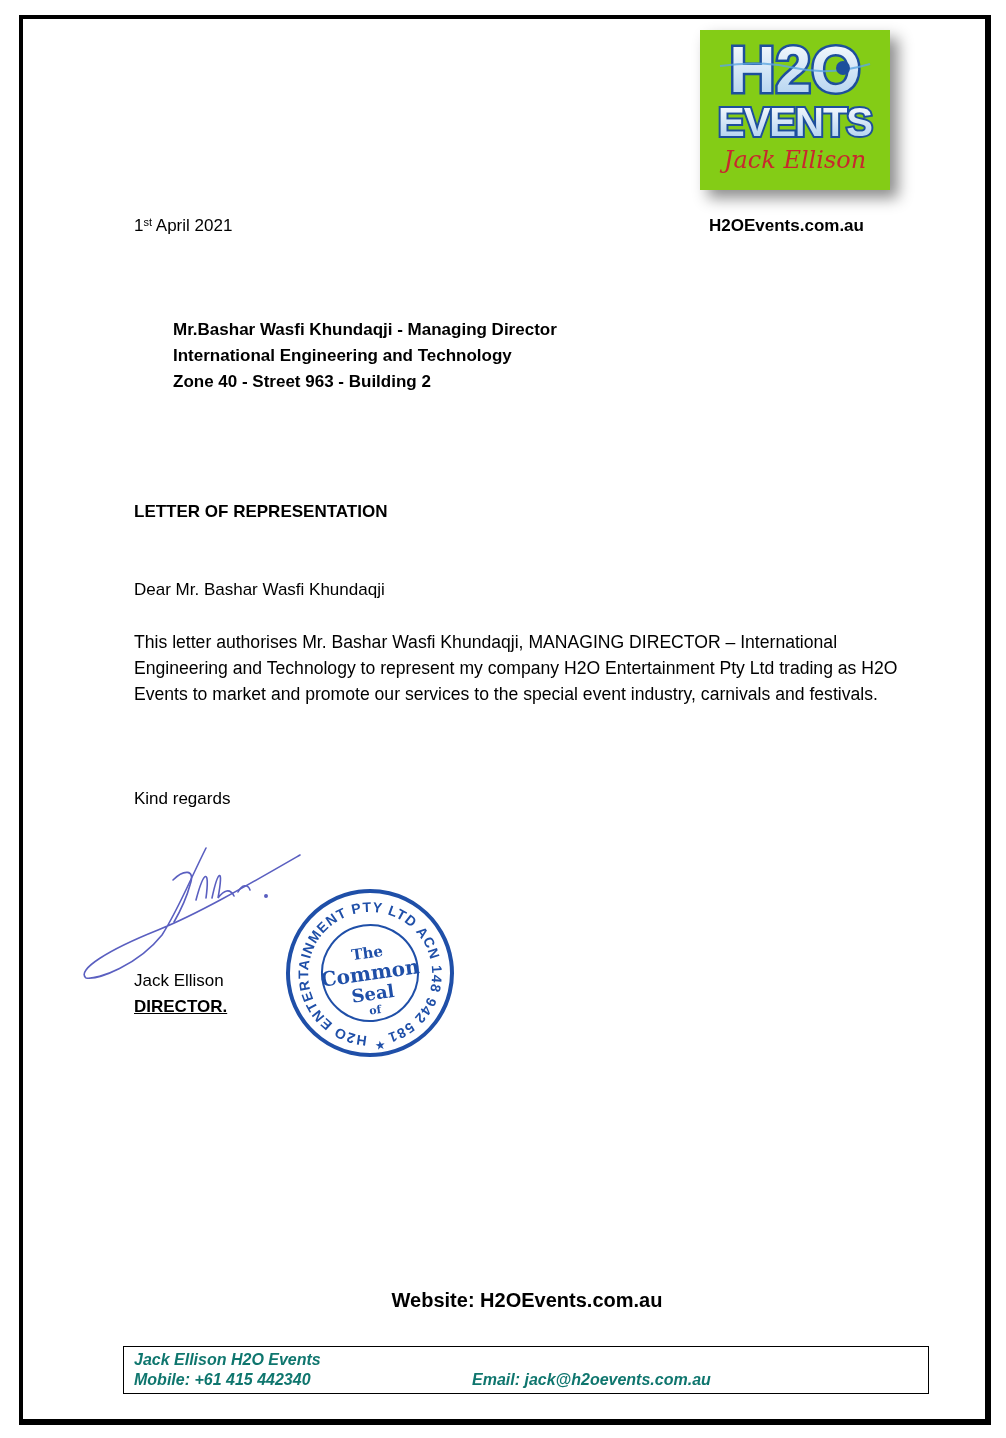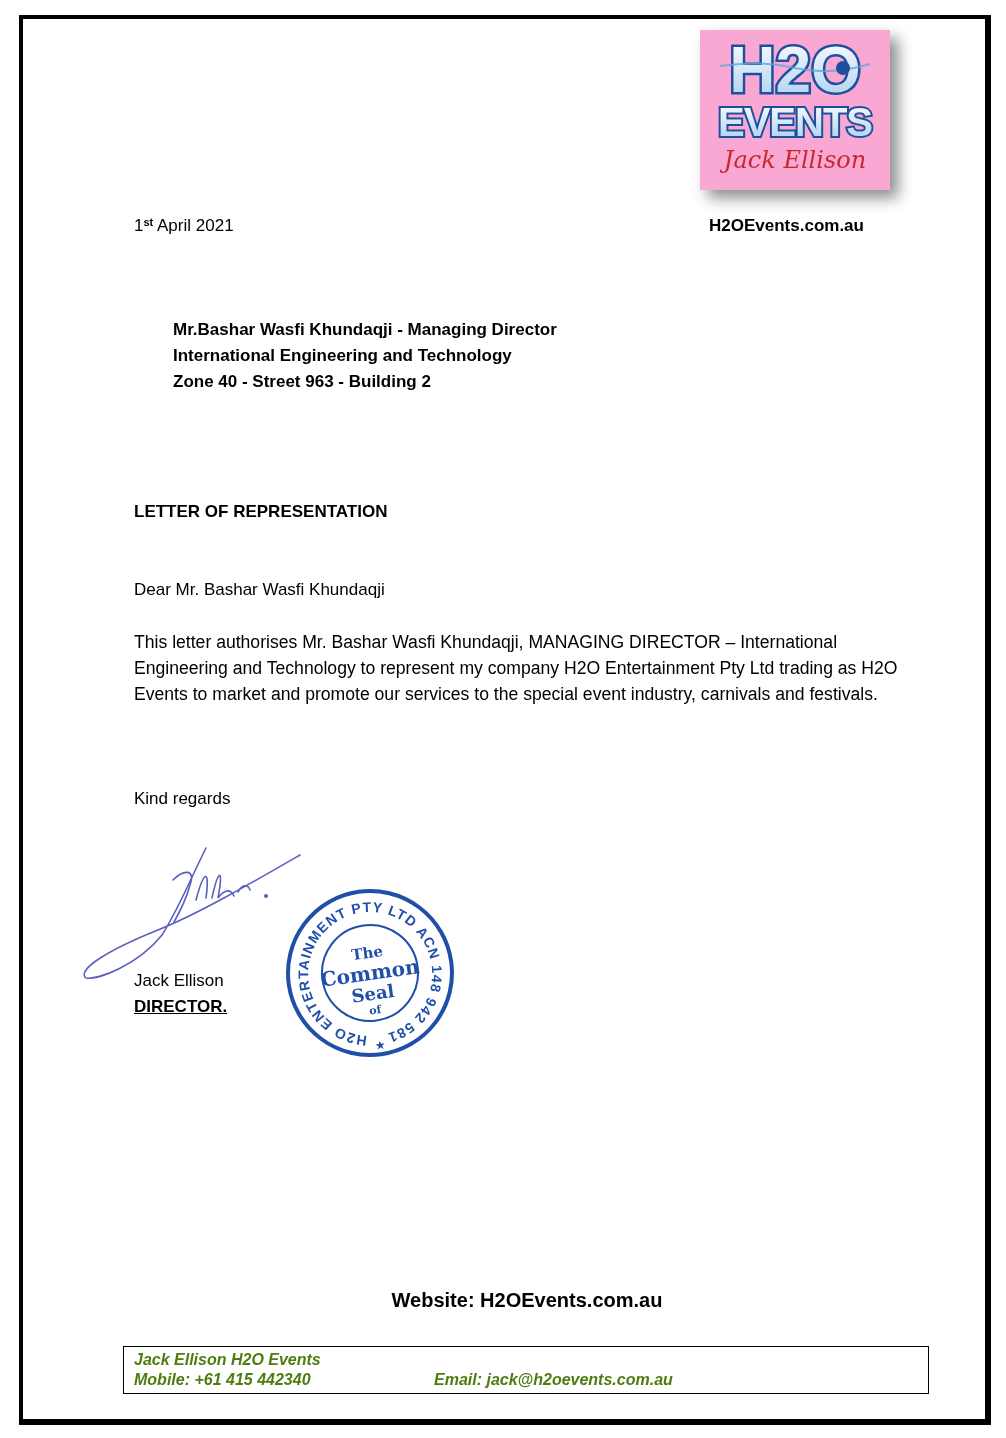--- a/index.html
+++ b/index.html
@@ -2,41 +2,41 @@
 <html><head>
 <meta charset="utf-8">
 <style>
   html, body { margin:0; padding:0; background:#ffffff; }
   body { width:1006px; height:1438px; position:relative; overflow:hidden;
          font-family:"Liberation Sans", "DejaVu Sans", sans-serif; color:#000; }
   .page-border { position:absolute; left:19px; top:15px; width:962px; height:1400px;
                  border-left:4px solid #000; border-top:4px solid #000;
                  border-right:6px solid #000; border-bottom:6px solid #000; }
   .logo { position:absolute; left:700px; top:30px; width:190px; height:160px;
-          background:#f9a8d4; box-shadow:8px 8px 14px rgba(0,0,0,0.45); }
+          background:#84cc16; box-shadow:8px 8px 14px rgba(0,0,0,0.45); }
   .logo svg { display:block; }
   .txt { position:absolute; font-size:17px; line-height:26px; white-space:nowrap; }
   .date { left:134px; top:213px; }
-  .date sup { font-size:11px; vertical-align:top; position:relative; top:-4px;font-weight:bold; }
+  .date sup { font-size:11px; vertical-align:top; position:relative; top:-4px; }
   .site-top { left:709px; top:213px; font-weight:bold; }
   .recipient { position:absolute; left:134px; top:317px; font-size:17px; font-weight:bold; line-height:26px;margin-left:39px; }
   .recipient div { white-space:nowrap; }
   .subject { left:134px; top:499px; font-weight:bold; }
   .salutation { left:134px; top:577px; }
   .body-p { position:absolute; left:134px; top:629px; width:790px; font-size:17.6px; line-height:26px; }
   .closing { left:134px; top:786px; }
   .sig { position:absolute; left:78px; top:840px; }
   .signer-name { left:134px; top:968px; }
   .signer-title { left:134px; top:994px; font-weight:bold; text-decoration:underline; }
   .seal { position:absolute; left:280px; top:888px; }
   .website { position:absolute; left:0; width:1006px; top:1289px; text-align:center;
              font-size:20px; font-weight:bold;margin-left:24px; }
   .footer-box { position:absolute; left:123px; top:1346px; width:806px; height:48px;
                 border:1.5px solid #000; box-sizing:border-box; }
-  .footer-box .ft { position:absolute; font-style:italic; font-weight:bold; color:#4d7c0f;
+  .footer-box .ft { position:absolute; font-style:italic; font-weight:bold; color:#0f766e;
                     font-size:16px; line-height:20px; white-space:nowrap; }
 </style>
 </head>
 <body>
 
 <div class="page-border"></div>
 
 <div class="logo">
   <svg width="190" height="160" viewBox="0 0 190 160">
     <defs>
@@ -97,14 +97,14 @@
     <text x="90" y="126" text-anchor="middle" font-family="DejaVu Serif, serif" font-weight="bold" font-size="11" fill="#1f4fa8">of</text>
     <text x="90" y="162" text-anchor="middle" font-size="12" fill="#1f4fa8">★</text>
   </g>
 </svg>
 
 <div class="website">Website:  H2OEvents.com.au</div>
 
 <div class="footer-box">
   <div class="ft" style="left:10px; top:3px;">Jack Ellison H2O Events</div>
   <div class="ft" style="left:10px; top:23px;">Mobile: +61 415 442340</div>
-  <div class="ft" style="left:310px; top:23px;">Email: jack@h2oevents.com.au</div>
+  <div class="ft" style="left:348px; top:23px;">Email: jack@h2oevents.com.au</div>
 </div>
 
 </body></html>

